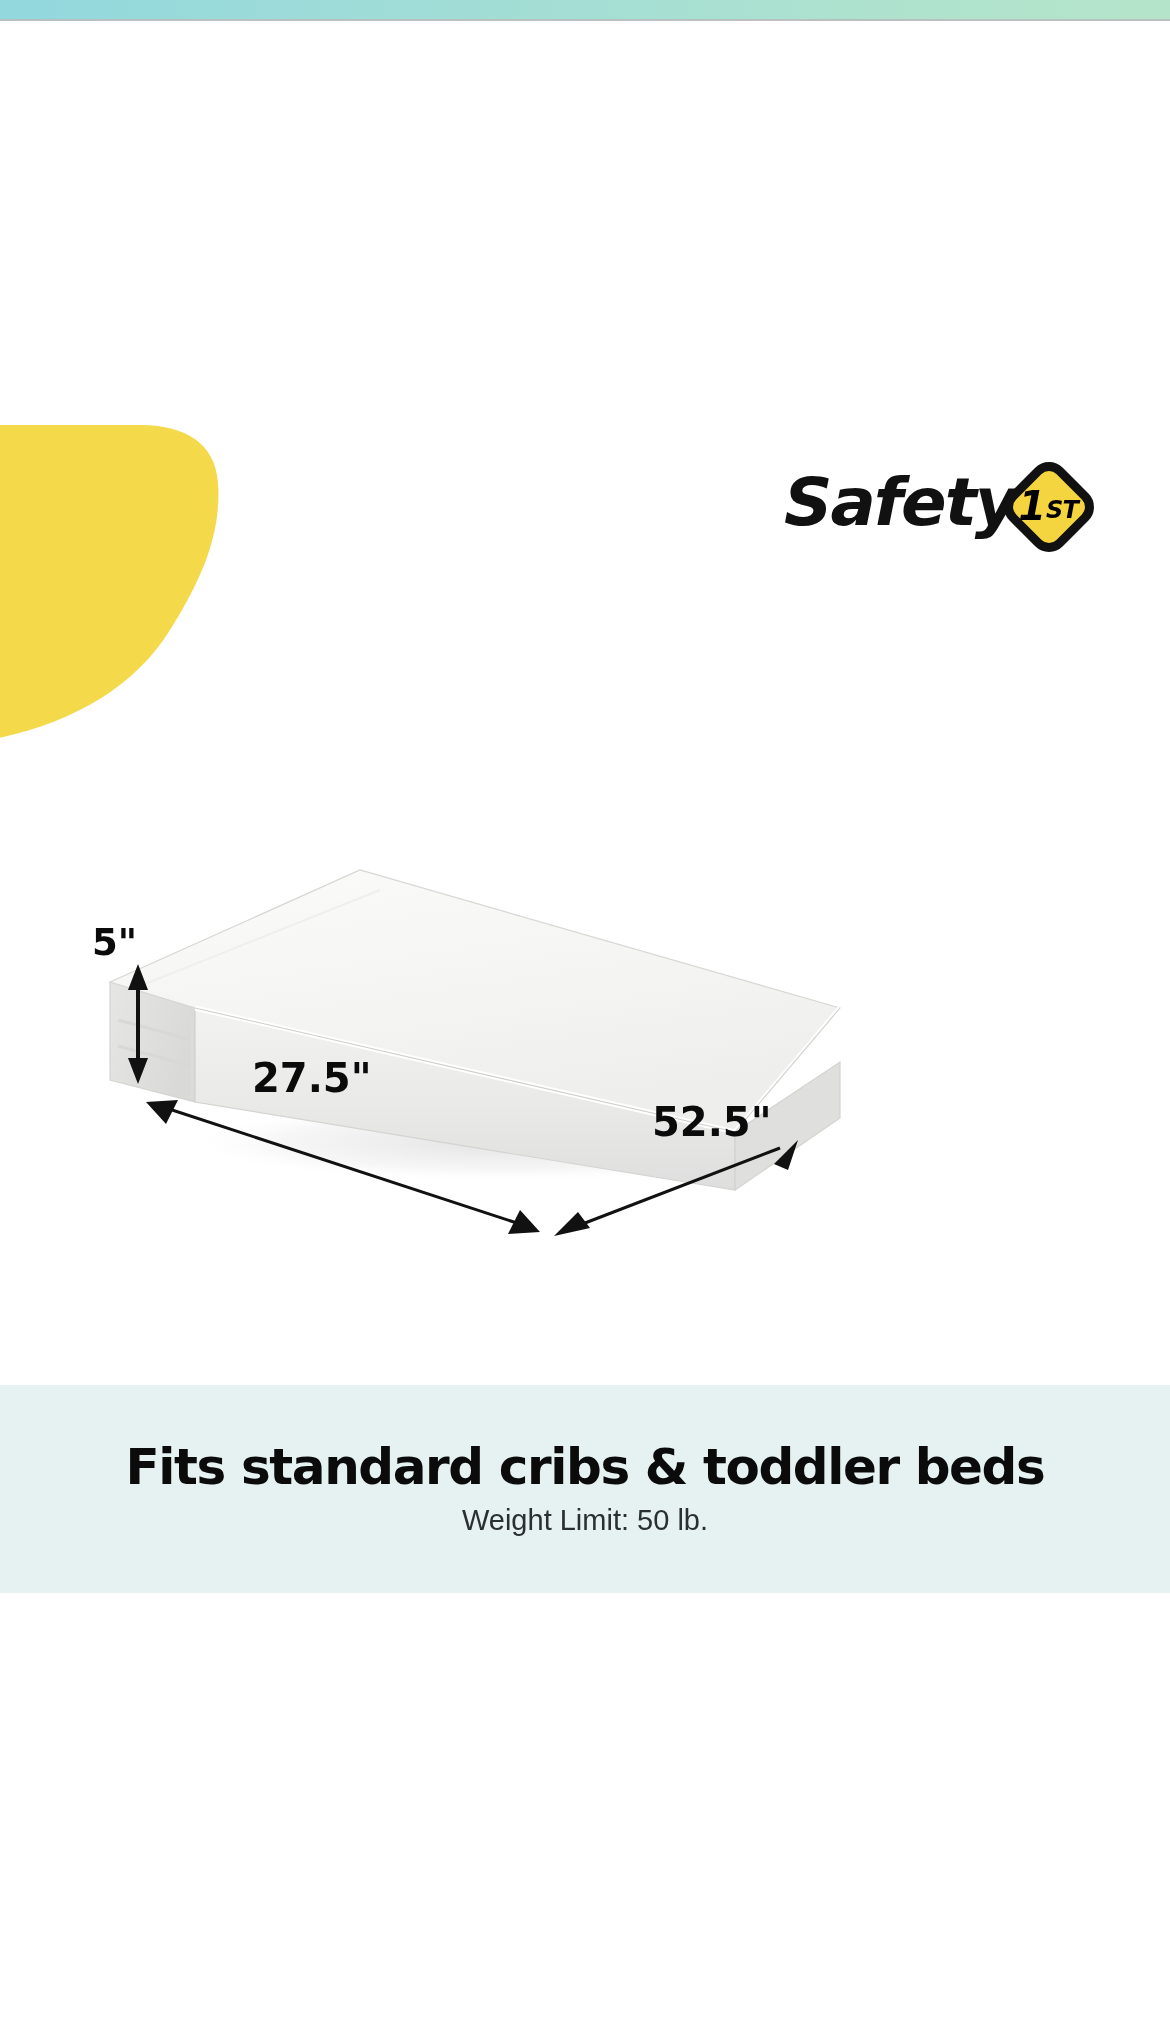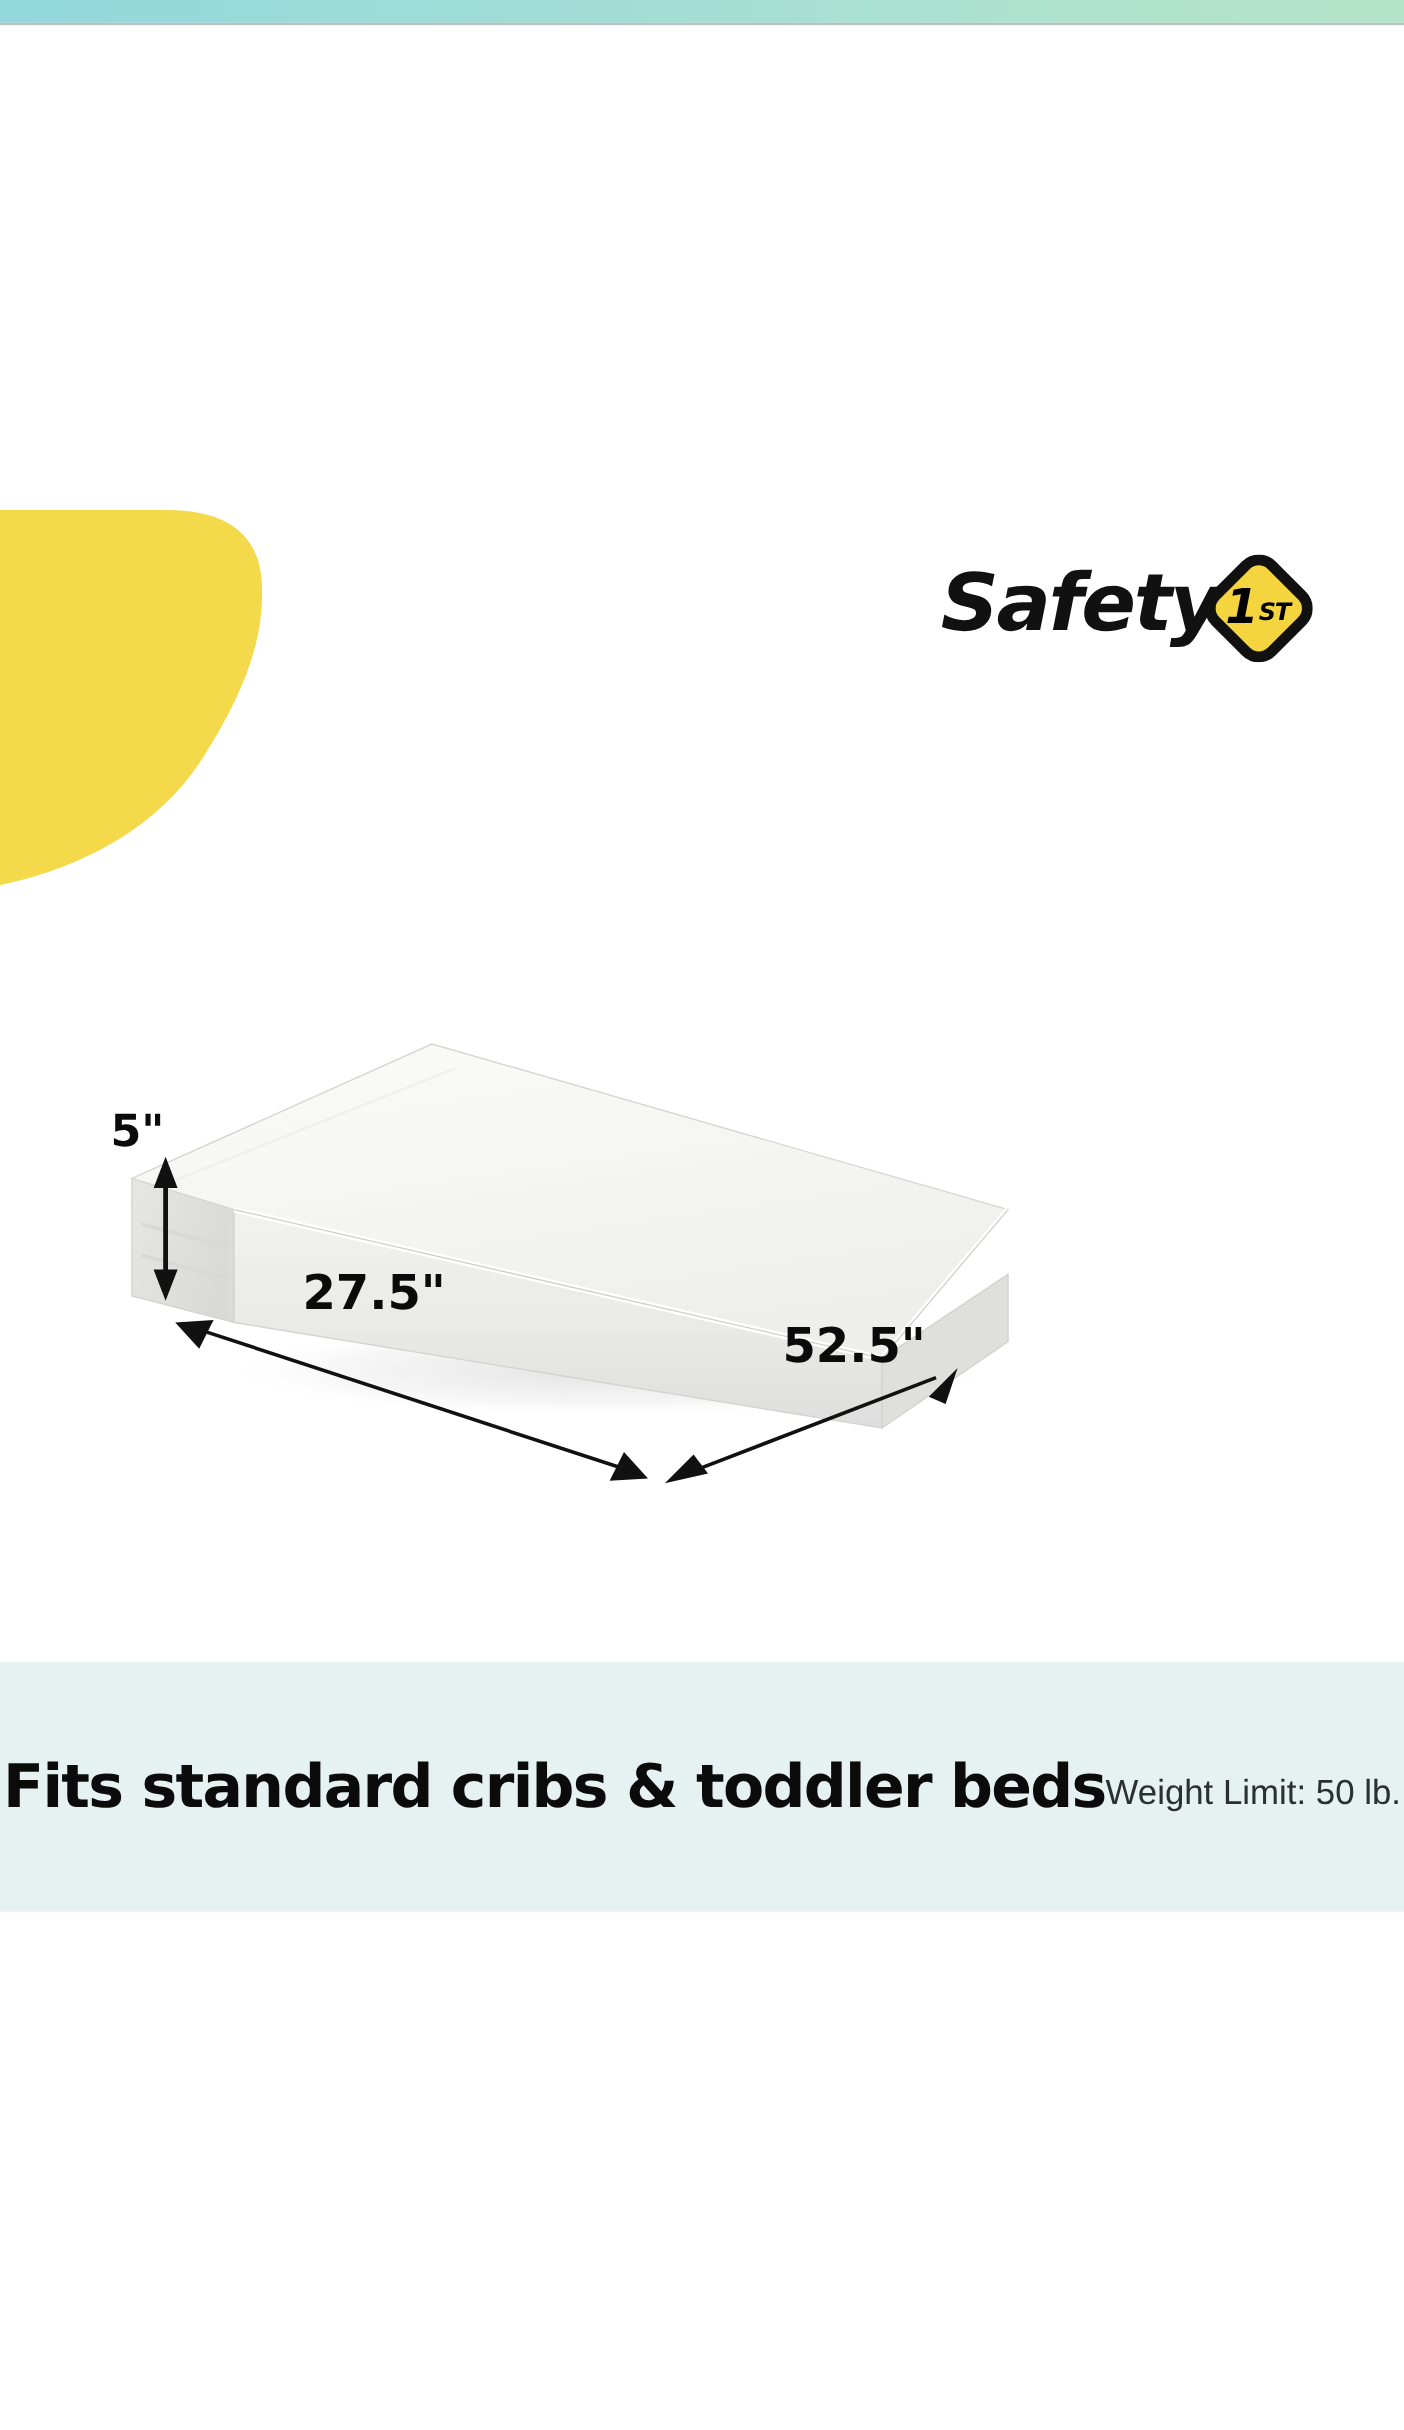--- a/index.html
+++ b/index.html
@@ -69,21 +69,21 @@
   #brand-badge-1st span{
     font-family:"DejaVu Sans", sans-serif;
     font-weight:bold; font-style:italic;
     font-size:40px;
     color:#000000;
     line-height:1;
     transform:translate(-1px,-1px);
     white-space:nowrap;
   }
   #brand-badge-1st span .sup{
-    font-size:20px;
+    font-size:24px;
     vertical-align:2px;
     letter-spacing:-1px;
   }
 
   
   #product-figure{
     position:absolute;
     top:850px; left:80px;
     width:880px; height:480px;
   }
@@ -101,20 +101,21 @@
   #dim-width-label{  left:252px; top:1058px; font-size:40px; }
   #dim-length-label{ left:652px; top:1102px; font-size:40px; }
 
   
   #info-banner{
     position:absolute;
     top:1385px; left:0;
     width:1170px; height:208px;
     background:#e6f1f1;
     display:flex;
+    flex-direction:column;
     align-items:center;
     justify-content:center;
   }
   #info-banner-title{
     font-family:"DejaVu Sans", sans-serif;
     font-weight:bold;
     font-size:50px;
     letter-spacing:-1.4px;
     color:#0b0b0b;
     line-height:1.05;

